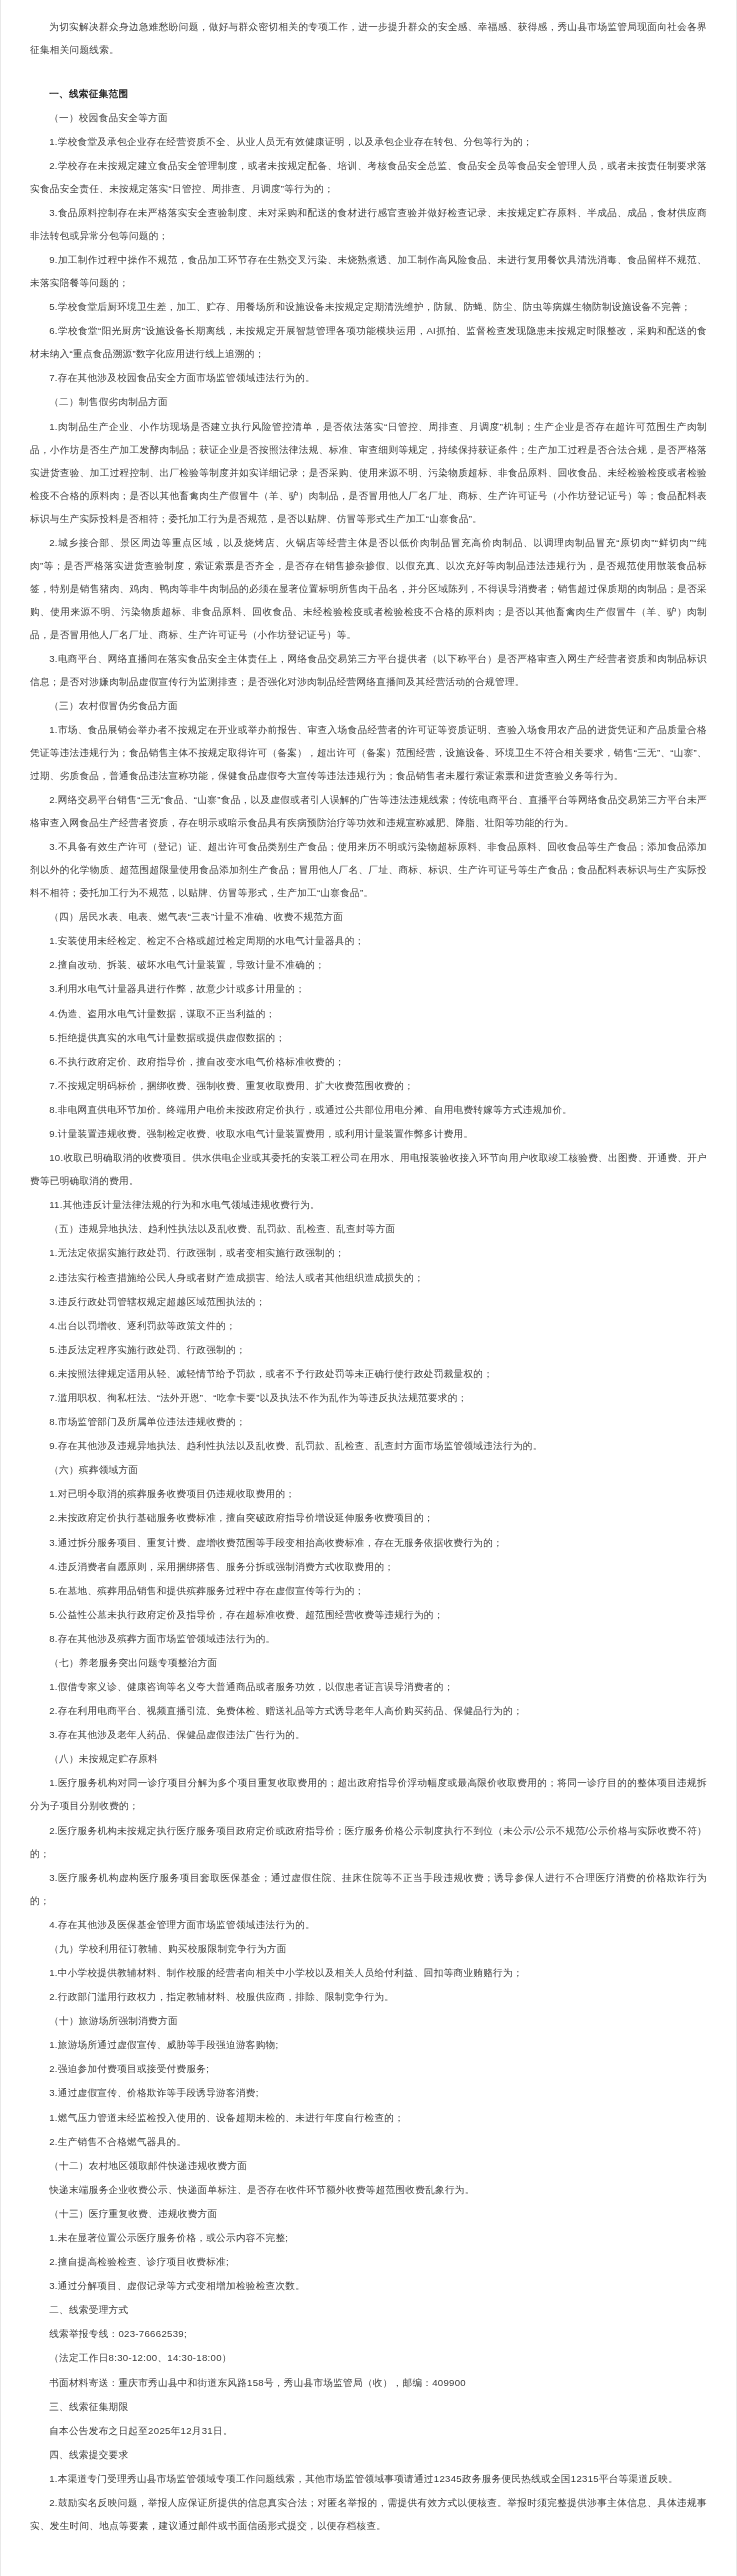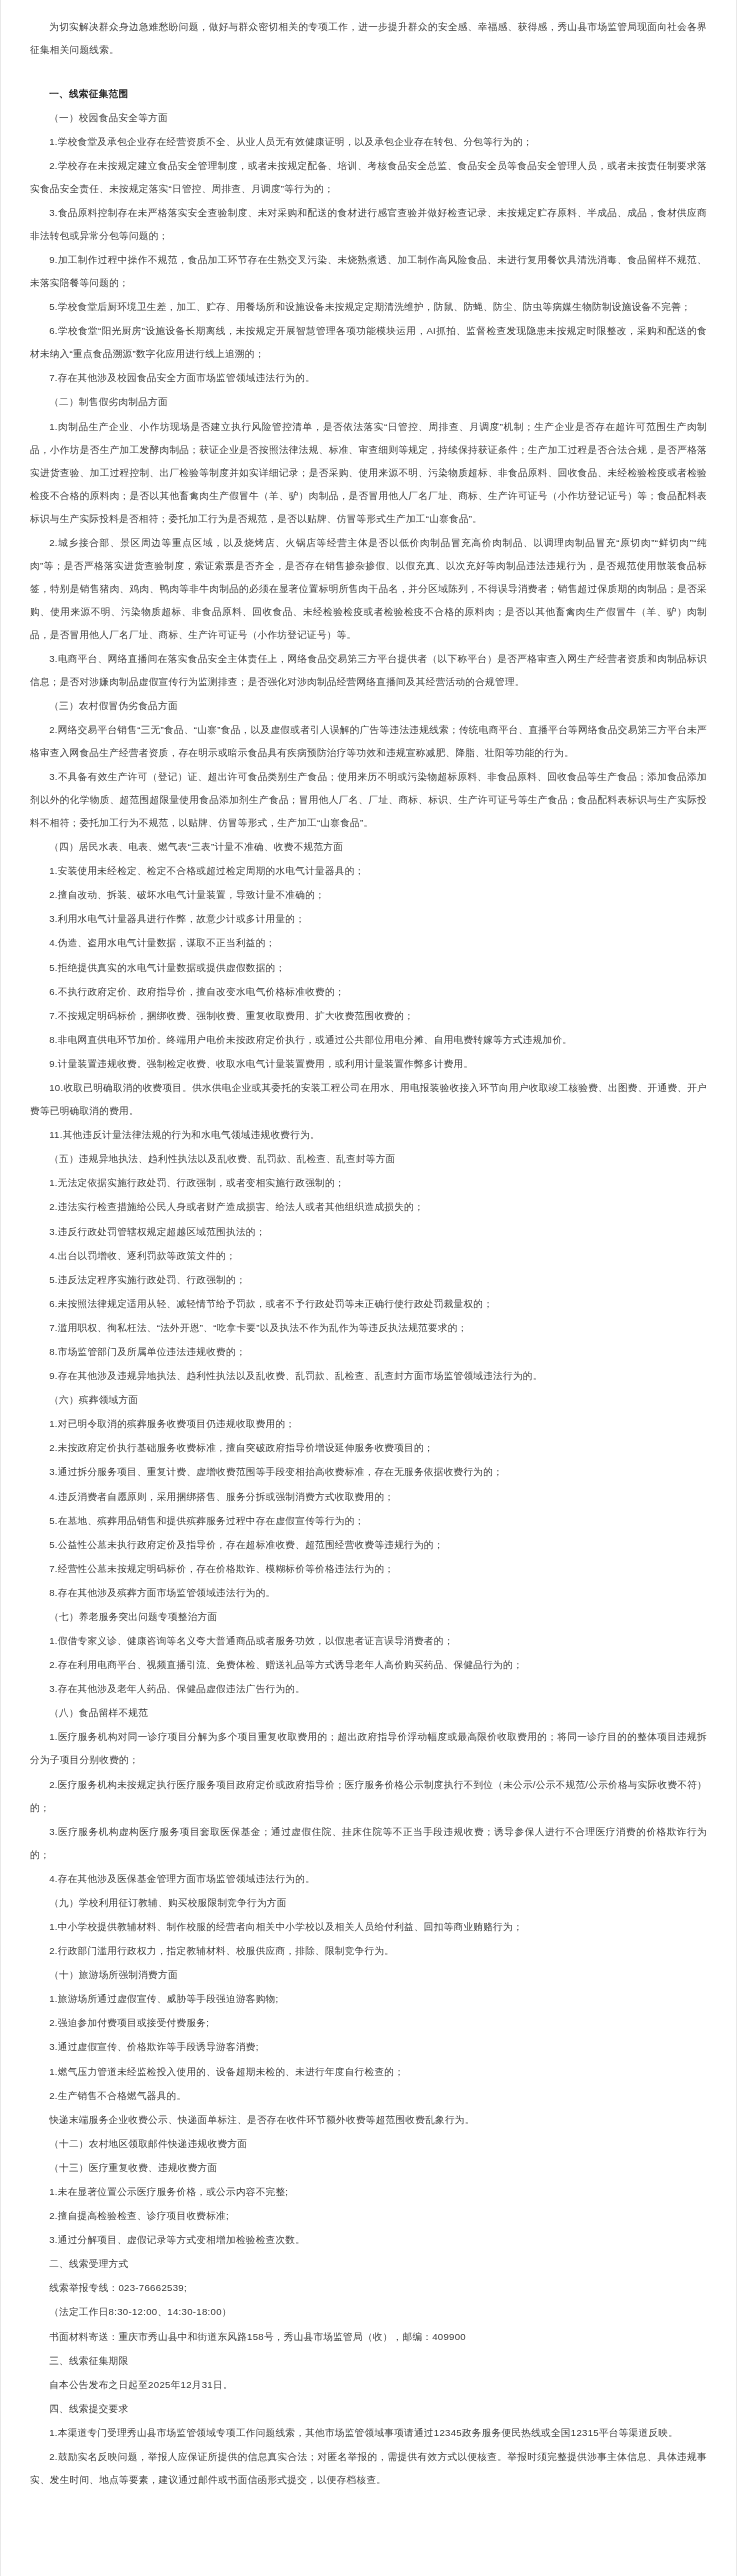--- a/index.html
+++ b/index.html
@@ -48,20 +48,21 @@
       <p class="para">3.食品原料控制存在未严格落实安全查验制度、未对采购和配送的食材进行感官查验并做好检查记录、未按规定贮存原料、半成品、成品，食材供应商非法转包或异常分包等问题的；</p>
       <p class="para">9.加工制作过程中操作不规范，食品加工环节存在生熟交叉污染、未烧熟煮透、加工制作高风险食品、未进行复用餐饮具清洗消毒、食品留样不规范、未落实陪餐等问题的；</p>
       <p class="para">5.学校食堂后厨环境卫生差，加工、贮存、用餐场所和设施设备未按规定定期清洗维护，防鼠、防蝇、防尘、防虫等病媒生物防制设施设备不完善；</p>
       <p class="para">6.学校食堂“阳光厨房”设施设备长期离线，未按规定开展智慧管理各项功能模块运用，AI抓拍、监督检查发现隐患未按规定时限整改，采购和配送的食材未纳入“重点食品溯源”数字化应用进行线上追溯的；</p>
       <p class="para">7.存在其他涉及校园食品安全方面市场监管领域违法行为的。</p>
       <p class="para">（二）制售假劣肉制品方面</p>
       <p class="para">1.肉制品生产企业、小作坊现场是否建立执行风险管控清单，是否依法落实“日管控、周排查、月调度”机制；生产企业是否存在超许可范围生产肉制品，小作坊是否生产加工发酵肉制品；获证企业是否按照法律法规、标准、审查细则等规定，持续保持获证条件；生产加工过程是否合法合规，是否严格落实进货查验、加工过程控制、出厂检验等制度并如实详细记录；是否采购、使用来源不明、污染物质超标、非食品原料、回收食品、未经检验检疫或者检验检疫不合格的原料肉；是否以其他畜禽肉生产假冒牛（羊、驴）肉制品，是否冒用他人厂名厂址、商标、生产许可证号（小作坊登记证号）等；食品配料表标识与生产实际投料是否相符；委托加工行为是否规范，是否以贴牌、仿冒等形式生产加工“山寨食品”。</p>
       <p class="para">2.城乡接合部、景区周边等重点区域，以及烧烤店、火锅店等经营主体是否以低价肉制品冒充高价肉制品、以调理肉制品冒充“原切肉”“鲜切肉”“纯肉”等；是否严格落实进货查验制度，索证索票是否齐全，是否存在销售掺杂掺假、以假充真、以次充好等肉制品违法违规行为，是否规范使用散装食品标签，特别是销售猪肉、鸡肉、鸭肉等非牛肉制品的必须在显著位置标明所售肉干品名，并分区域陈列，不得误导消费者；销售超过保质期的肉制品；是否采购、使用来源不明、污染物质超标、非食品原料、回收食品、未经检验检疫或者检验检疫不合格的原料肉；是否以其他畜禽肉生产假冒牛（羊、驴）肉制品，是否冒用他人厂名厂址、商标、生产许可证号（小作坊登记证号）等。</p>
       <p class="para">3.电商平台、网络直播间在落实食品安全主体责任上，网络食品交易第三方平台提供者（以下称平台）是否严格审查入网生产经营者资质和肉制品标识信息；是否对涉嫌肉制品虚假宣传行为监测排查；是否强化对涉肉制品经营网络直播间及其经营活动的合规管理。</p>
       <p class="para">（三）农村假冒伪劣食品方面</p>
+      <p class="para">1.市场、食品展销会举办者不按规定在开业或举办前报告、审查入场食品经营者的许可证等资质证明、查验入场食用农产品的进货凭证和产品质量合格凭证等违法违规行为；食品销售主体不按规定取得许可（备案），超出许可（备案）范围经营，设施设备、环境卫生不符合相关要求，销售“三无”、“山寨”、过期、劣质食品，普通食品违法宣称功能，保健食品虚假夸大宣传等违法违规行为；食品销售者未履行索证索票和进货查验义务等行为。</p>
       <p class="para">2.网络交易平台销售“三无”食品、“山寨”食品，以及虚假或者引人误解的广告等违法违规线索；传统电商平台、直播平台等网络食品交易第三方平台未严格审查入网食品生产经营者资质，存在明示或暗示食品具有疾病预防治疗等功效和违规宣称减肥、降脂、壮阳等功能的行为。</p>
       <p class="para">3.不具备有效生产许可（登记）证、超出许可食品类别生产食品；使用来历不明或污染物超标原料、非食品原料、回收食品等生产食品；添加食品添加剂以外的化学物质、超范围超限量使用食品添加剂生产食品；冒用他人厂名、厂址、商标、标识、生产许可证号等生产食品；食品配料表标识与生产实际投料不相符；委托加工行为不规范，以贴牌、仿冒等形式，生产加工“山寨食品”。</p>
       <p class="para">（四）居民水表、电表、燃气表“三表”计量不准确、收费不规范方面</p>
       <p class="para">1.安装使用未经检定、检定不合格或超过检定周期的水电气计量器具的；</p>
       <p class="para">2.擅自改动、拆装、破坏水电气计量装置，导致计量不准确的；</p>
       <p class="para">3.利用水电气计量器具进行作弊，故意少计或多计用量的；</p>
       <p class="para">4.伪造、盗用水电气计量数据，谋取不正当利益的；</p>
       <p class="para">5.拒绝提供真实的水电气计量数据或提供虚假数据的；</p>
       <p class="para">6.不执行政府定价、政府指导价，擅自改变水电气价格标准收费的；</p>
       <p class="para">7.不按规定明码标价，捆绑收费、强制收费、重复收取费用、扩大收费范围收费的；</p>
@@ -79,42 +80,41 @@
       <p class="para">7.滥用职权、徇私枉法、“法外开恩”、“吃拿卡要”以及执法不作为乱作为等违反执法规范要求的；</p>
       <p class="para">8.市场监管部门及所属单位违法违规收费的；</p>
       <p class="para">9.存在其他涉及违规异地执法、趋利性执法以及乱收费、乱罚款、乱检查、乱查封方面市场监管领域违法行为的。</p>
       <p class="para">（六）殡葬领域方面</p>
       <p class="para">1.对已明令取消的殡葬服务收费项目仍违规收取费用的；</p>
       <p class="para">2.未按政府定价执行基础服务收费标准，擅自突破政府指导价增设延伸服务收费项目的；</p>
       <p class="para">3.通过拆分服务项目、重复计费、虚增收费范围等手段变相抬高收费标准，存在无服务依据收费行为的；</p>
       <p class="para">4.违反消费者自愿原则，采用捆绑搭售、服务分拆或强制消费方式收取费用的；</p>
       <p class="para">5.在墓地、殡葬用品销售和提供殡葬服务过程中存在虚假宣传等行为的；</p>
       <p class="para">5.公益性公墓未执行政府定价及指导价，存在超标准收费、超范围经营收费等违规行为的；</p>
-      <p class="para">7.经营性公墓未按规定明码标价，存在价格欺诈、模糊标价等价格违法行为的；</p>
       <p class="para">8.存在其他涉及殡葬方面市场监管领域违法行为的。</p>
       <p class="para">（七）养老服务突出问题专项整治方面</p>
       <p class="para">1.假借专家义诊、健康咨询等名义夸大普通商品或者服务功效，以假患者证言误导消费者的；</p>
       <p class="para">2.存在利用电商平台、视频直播引流、免费体检、赠送礼品等方式诱导老年人高价购买药品、保健品行为的；</p>
       <p class="para">3.存在其他涉及老年人药品、保健品虚假违法广告行为的。</p>
-      <p class="para">（八）食品留样不规范</p>
+      <p class="para">（八）未按规定贮存原料</p>
       <p class="para">1.医疗服务机构对同一诊疗项目分解为多个项目重复收取费用的；超出政府指导价浮动幅度或最高限价收取费用的；将同一诊疗目的的整体项目违规拆分为子项目分别收费的；</p>
       <p class="para">2.医疗服务机构未按规定执行医疗服务项目政府定价或政府指导价；医疗服务价格公示制度执行不到位（未公示/公示不规范/公示价格与实际收费不符）的；</p>
       <p class="para">3.医疗服务机构虚构医疗服务项目套取医保基金；通过虚假住院、挂床住院等不正当手段违规收费；诱导参保人进行不合理医疗消费的价格欺诈行为的；</p>
       <p class="para">4.存在其他涉及医保基金管理方面市场监管领域违法行为的。</p>
       <p class="para">（九）学校利用征订教辅、购买校服限制竞争行为方面</p>
       <p class="para">1.中小学校提供教辅材料、制作校服的经营者向相关中小学校以及相关人员给付利益、回扣等商业贿赂行为；</p>
       <p class="para">2.行政部门滥用行政权力，指定教辅材料、校服供应商，排除、限制竞争行为。</p>
       <p class="para">（十）旅游场所强制消费方面</p>
       <p class="para">1.旅游场所通过虚假宣传、威胁等手段强迫游客购物;</p>
       <p class="para">2.强迫参加付费项目或接受付费服务;</p>
       <p class="para">3.通过虚假宣传、价格欺诈等手段诱导游客消费;</p>
       <p class="para">1.燃气压力管道未经监检投入使用的、设备超期未检的、未进行年度自行检查的；</p>
       <p class="para">2.生产销售不合格燃气器具的。</p>
+      <p class="para">（十二）农村地区领取邮件快递违规收费方面</p>
       <p class="para">快递末端服务企业收费公示、快递面单标注、是否存在收件环节额外收费等超范围收费乱象行为。</p>
-      <p class="para">（十二）农村地区领取邮件快递违规收费方面</p>
       <p class="para">（十三）医疗重复收费、违规收费方面</p>
       <p class="para">1.未在显著位置公示医疗服务价格，或公示内容不完整;</p>
       <p class="para">2.擅自提高检验检查、诊疗项目收费标准;</p>
       <p class="para">3.通过分解项目、虚假记录等方式变相增加检验检查次数。</p>
       <p class="para">二、线索受理方式</p>
       <p class="para">线索举报专线：023-76662539;</p>
       <p class="para">（法定工作日8:30-12:00、14:30-18:00）</p>
       <p class="para">书面材料寄送：重庆市秀山县中和街道东风路158号，秀山县市场监管局（收），邮编：409900</p>
       <p class="para">三、线索征集期限</p>
       <p class="para">自本公告发布之日起至2025年12月31日。</p>

